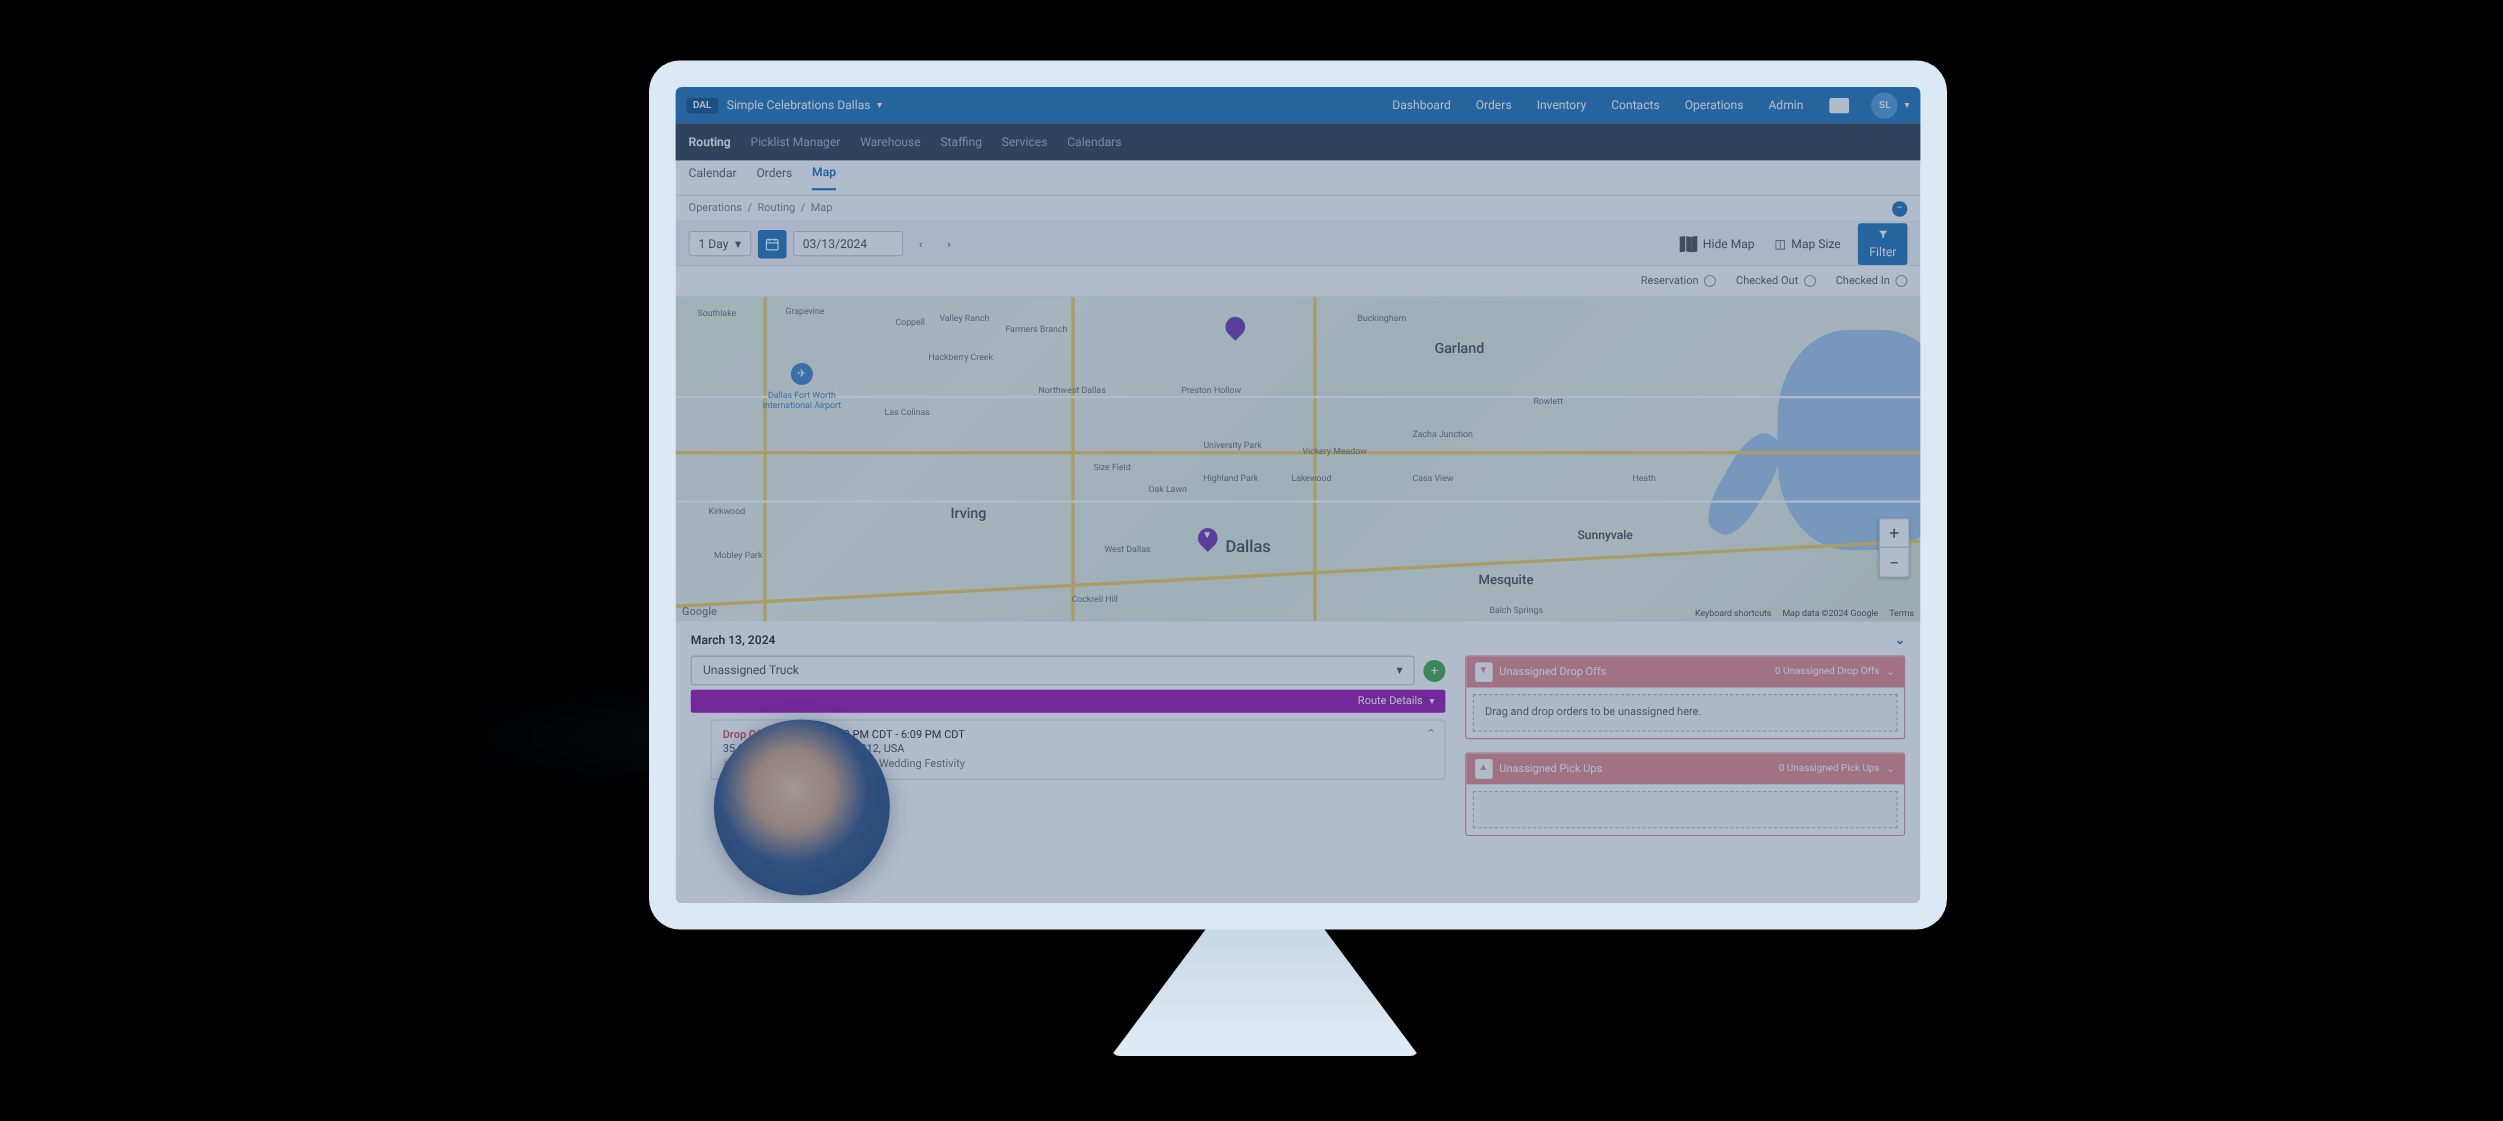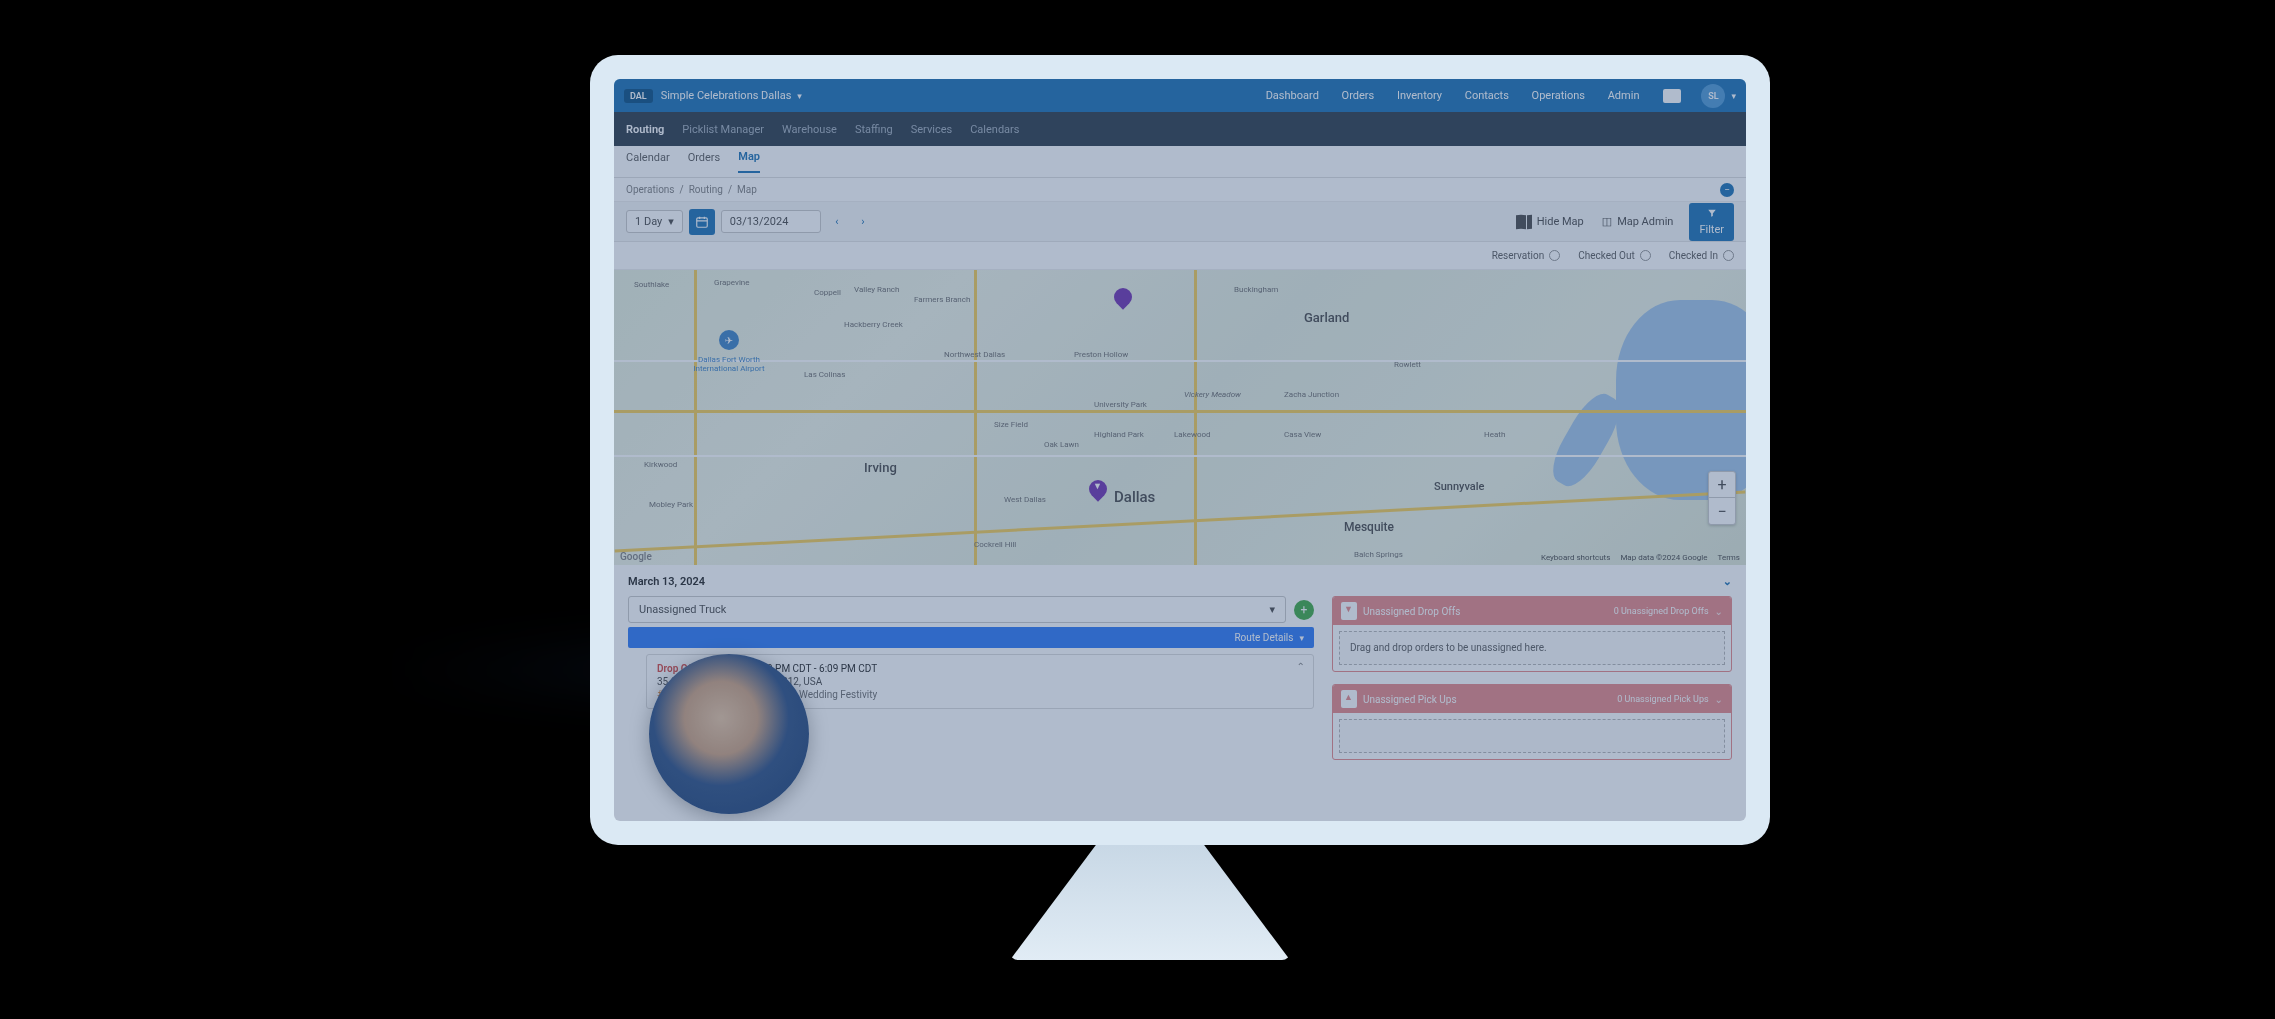--- a/index.html
+++ b/index.html
@@ -55,21 +55,21 @@
   .google-logo { position:absolute; left:6px; bottom:3px; font-size:10px; color:#888; font-weight:500; }
   .content { padding:10px 14px; background:#fff; }
   .date-header { display:flex; align-items:center; font-size:11px; font-weight:600; color:#333; margin-bottom:8px; }
   .date-header .chev-r { margin-left:auto; color:#2a7ab8; }
   .columns { display:flex; gap:18px; }
   .col-left { flex:1; }
   .col-right { width:400px; }
   .truck-sel { border:1px solid #ccc; border-radius:3px; padding:6px 10px; display:flex; align-items:center; font-size:11px; color:#555; }
   .add-btn { width:20px; height:20px; border-radius:50%; background:#4caf50; color:#fff; display:flex; align-items:center; justify-content:center; margin-left:8px; font-size:12px; }
   .truck-row { display:flex; align-items:center; margin-bottom:4px; }
-  .route-bar { background:#3b82f6; color:#fff; padding:5px 10px; font-size:10px; display:flex; align-items:center; border-radius:2px; margin-bottom:6px; }
+  .route-bar { background:#a21caf; color:#fff; padding:5px 10px; font-size:10px; display:flex; align-items:center; border-radius:2px; margin-bottom:6px; }
   .route-bar .chev { margin-left:6px; }
   .stop-card { border:1px solid #ddd; border-radius:3px; padding:8px 10px; margin-left:18px; position:relative; font-size:10px; }
   .stop-card .collapse { position:absolute; right:8px; top:6px; color:#888; cursor:pointer; }
   .drop-tag { color:#d9534f; font-weight:600; }
   .stop-time { color:#333; margin-left:6px; }
   .stop-addr { color:#555; margin-top:2px; }
   .stop-order { margin-top:2px; }
   .order-id { color:#d9883f; }
   .order-name { color:#777; }
   .panel { border:1px solid #e89090; border-radius:3px; margin-bottom:12px; overflow:hidden; }
@@ -150,21 +150,21 @@
     <div class="hide-map">
       <div class="map-icon">
             <div></div>
             <div></div>
             <div></div>
           </div>
       <span>Hide Map</span>
     </div>
     <div class="hide-map" style="margin-left:12px;">
       <span>◫</span>
-      <span>Map Admin</span>
+      <span>Map Size</span>
     </div>
     <div class="filter-btn" style="margin-left:10px;">
       <svg width="10" height="10" viewBox="0 0 24 24" fill="#fff">
             <path d="M3 4h18l-7 9v6l-4 2v-8z"></path>
           </svg>
       <span>Filter</span>
     </div>
   </div>
 
   <div class="statusbar">
@@ -207,21 +207,21 @@
     <div class="small-label" style="left:240px;top:15px;">Valley Ranch</div>
     <div class="small-label" style="left:230px;top:50px;">Hackberry Creek</div>
     <div class="small-label" style="left:330px;top:80px;">Northwest Dallas</div>
     <div class="small-label" style="left:480px;top:160px;">Highland Park</div>
     <div class="small-label" style="left:480px;top:130px;">University Park</div>
     <div class="small-label" style="left:560px;top:160px;">Lakewood</div>
     <div class="small-label" style="left:460px;top:80px;">Preston Hollow</div>
     <div class="small-label" style="left:620px;top:15px;">Buckingham</div>
     <div class="small-label" style="left:670px;top:120px;">Zacha Junction</div>
     <div class="small-label" style="left:670px;top:160px;">Casa View</div>
-    <div class="small-label" style="left:570px;top:120px;font-style:italic;">Vickery Meadow</div>
+    <div class="small-label" style="left:570px;top:136px;">Vickery Meadow</div>
     <div class="small-label" style="left:70px;top:85px;width:90px;text-align:center;color:#4a8ac8;">Dallas Fort Worth International Airport</div>
     <div class="small-label" style="left:390px;top:225px;">West Dallas</div>
     <div class="small-label" style="left:430px;top:170px;">Oak Lawn</div>
     <div class="small-label" style="left:380px;top:150px;">Size Field</div>
     <div class="small-label" style="left:360px;top:270px;">Cockrell Hill</div>
     <div class="small-label" style="left:740px;top:280px;">Balch Springs</div>
     <div class="small-label" style="left:30px;top:190px;">Kirkwood</div>
     <div class="small-label" style="left:35px;top:230px;">Mobley Park</div>
     <div class="pin drop" style="left:475px;top:210px;"></div>
     <div class="pin" style="left:500px;top:18px;"></div>

